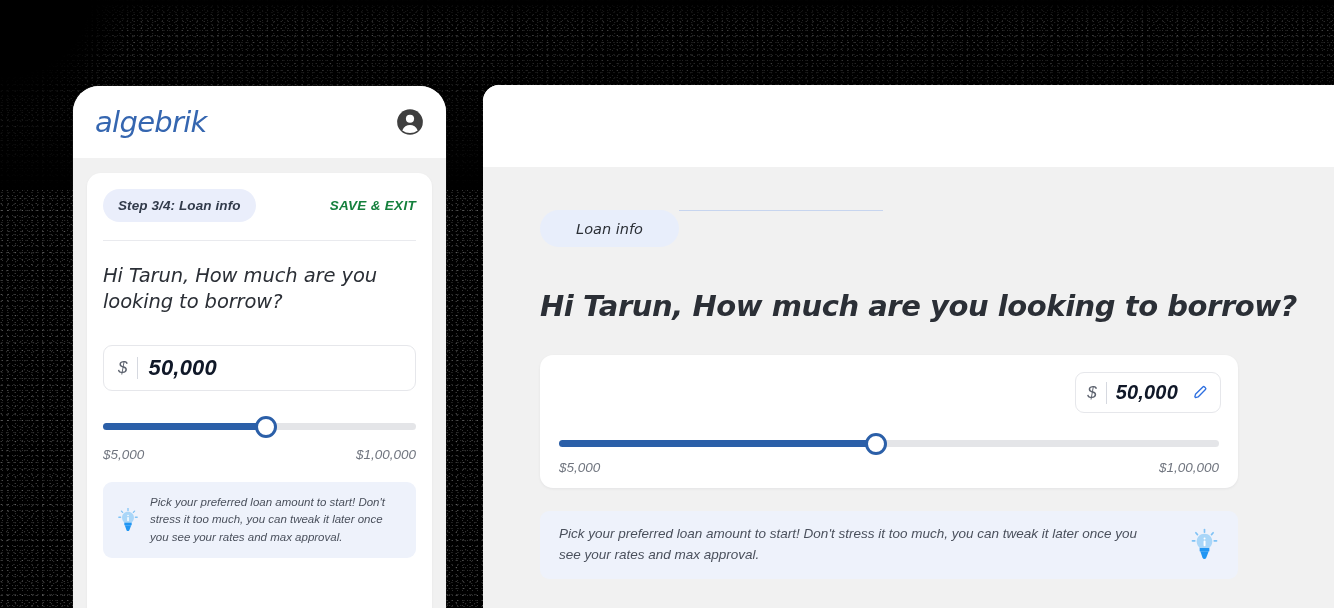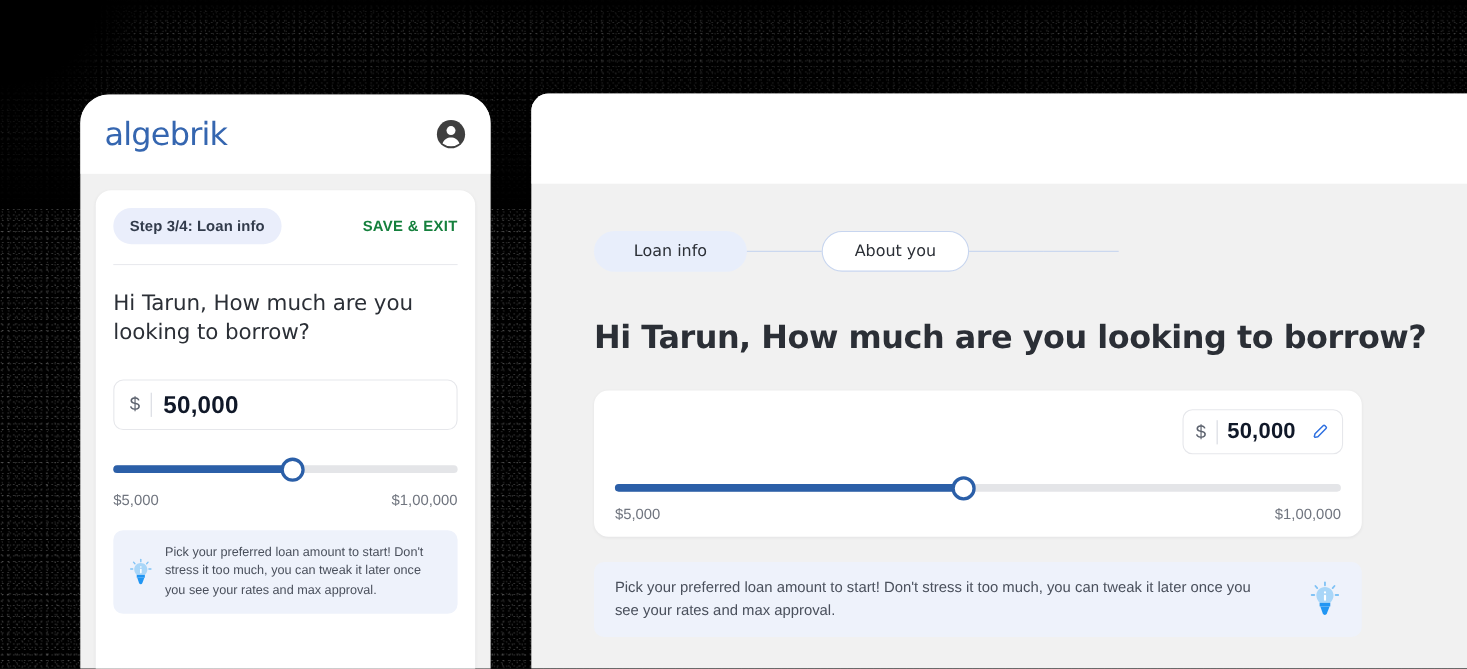--- a/index.html
+++ b/index.html
@@ -2,21 +2,21 @@
 <html><head>
 <meta charset="utf-8">
 <style>
   html,body{margin:0;padding:0;}
   body{
     width:1334px;height:608px;overflow:hidden;
     background:#000;
     font-family:"Liberation Sans", sans-serif;
     -webkit-font-smoothing:antialiased;
   }
-  #stage{position:relative;width:1334px;height:608px;background:#000;overflow:hidden;}
+  #stage{position:relative;width:1334px;height:608px;background:#000;overflow:hidden;font-style:italic;}
 
   
   .grain{
     position:absolute;inset:0;
     background-color:#000;
     background-image:
       radial-gradient(circle at 18% 6%, rgba(255,255,255,.22) 0.6px, transparent 0.9px),
       radial-gradient(circle at 48% 3%, rgba(255,255,255,.20) 0.6px, transparent 0.9px),
       radial-gradient(circle at 74% 8%, rgba(255,255,255,.18) 0.6px, transparent 0.9px),
       radial-gradient(circle at 33% 12%, rgba(255,255,255,.14) 0.5px, transparent 0.9px),
@@ -98,21 +98,21 @@
   .tip-m-text{color:#4a505c;font-size:11.5px;line-height:1.52;}
 
   
   #desk{
     position:absolute;left:483px;top:85px;width:851px;height:523px;
     background:#f1f1f1;border-radius:16px 0 0 0;overflow:hidden;
   }
   #desk-header{height:82px;background:#fff;}
   #desk-body{padding:0;}
   .steps{
-    display:flex;align-items:center;margin:43px 0 0 57px;
+    display:flex;align-items:flex-start;margin:43px 0 0 57px;
   }
   .st-pill{
     height:37px;border-radius:999px;display:flex;align-items:center;justify-content:center;
     font-size:14.5px;font-weight:500;color:#2b2f36;box-sizing:border-box;
     font-family:"DejaVu Sans", sans-serif;
   }
   .st-pill.active{background:#e8eefb;width:139px;}
   .st-pill.idle{background:#fff;border:1px solid #c7d5ef;width:134px;}
   .st-link{height:1px;background:#c7d5ef;width:68px;}
 
@@ -222,21 +222,20 @@
 
   <div id="desk">
 
     <div id="desk-header"></div>
 
     <div id="desk-body">
 
       <div class="steps">
         <div class="st-pill active">Loan info</div>
         <div class="st-link"></div>
-        <div class="st-pill idle">About you</div>
         <div class="st-link"></div>
         <div class="st-link"></div>
       </div>
 
       <div class="desk-q">Hi Tarun, How much are you looking to borrow?</div>
 
       <div class="desk-card">
 
         <div class="amount-box-d">
           <span class="cur">$</span>

